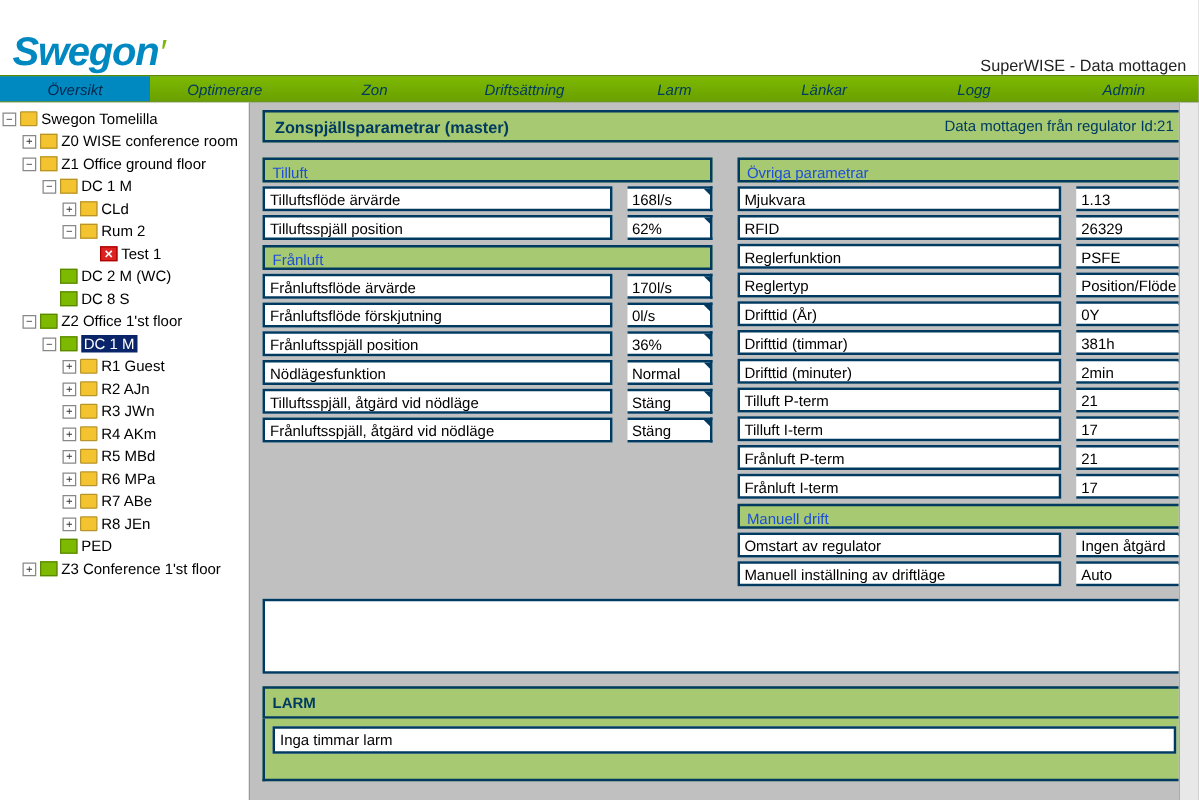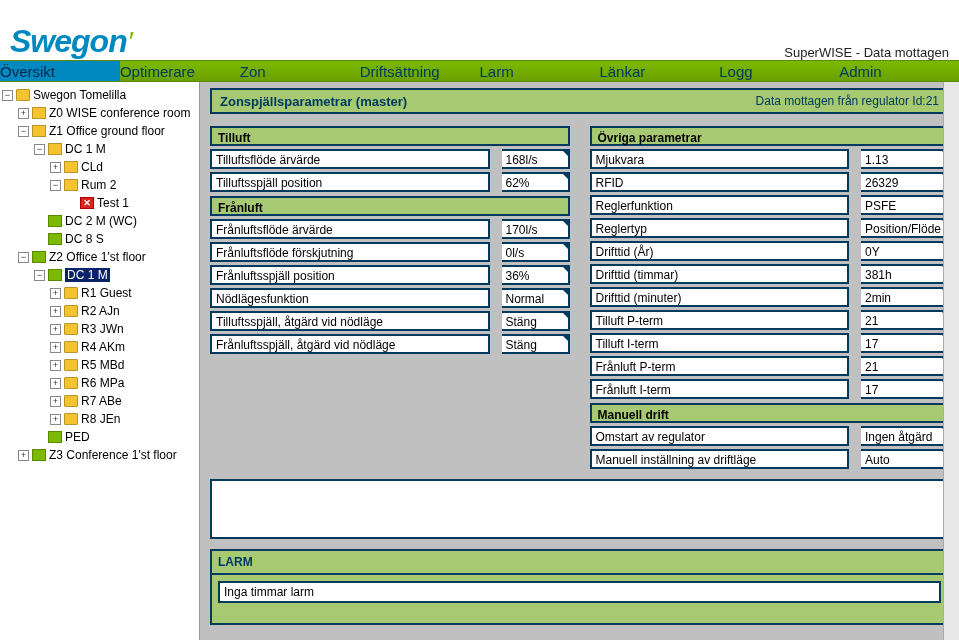--- a/index.html
+++ b/index.html
@@ -3,40 +3,40 @@
 <meta charset="utf-8">
 <style>
 * { box-sizing: border-box; margin: 0; padding: 0; }
 body { font-family: Arial, sans-serif; font-size: 12px; background: #c0c0c0; width: 959px; height: 640px; overflow: hidden; }
 .header { background: #fff; height: 60px; display: flex; align-items: flex-end; justify-content: space-between; padding: 0 10px; }
 .logo { display: flex; align-items: center; }
 .logo-text { font-size: 32px; font-weight: bold; color: #0089c0; font-style: italic; letter-spacing: -1px; }
 .logo-accent { color: #7db900; font-size: 28px; margin-left: 2px; }
 .header-status { font-size: 13px; color: #222; }
 .navbar { background: linear-gradient(#7db900, #6aa000); height: 22px; display: flex; border-top: 1px solid #5a8800; border-bottom: 1px solid #5a8800; }
-.nav-item { flex: 1; line-height: 22px; color: #003a61; font-size: 15px; cursor: pointer; }
+.nav-item { flex: 1; text-align: center; line-height: 22px; color: #003a61; font-size: 12px; cursor: pointer; font-style: italic; }
 .nav-item.active { background: #0089c0; color: #00264a; font-weight: normal; }
 .content { display: flex; height: calc(640px - 82px); }
 .sidebar { width: 200px; background: #fff; border-right: 1px solid #999; overflow-y: auto; padding: 4px 2px; }
 .tree-node { display: flex; align-items: center; height: 18px; cursor: pointer; white-space: nowrap; }
 .tree-toggle { width: 11px; height: 11px; border: 1px solid #888; display: inline-flex; align-items: center; justify-content: center; font-size: 9px; line-height: 1; margin-right: 3px; background: #fff; color: #333; }
 .tree-spacer { width: 14px; display: inline-block; }
 .tree-icon { width: 14px; height: 12px; display: inline-block; margin-right: 3px; }
 .ico-folder { background: #f4c430; border: 1px solid #b8952a; border-radius: 1px; }
 .ico-yellow { background: #f4c430; border: 1px solid #b8952a; }
 .ico-green { background: #7db900; border: 1px solid #5a8800; }
 .ico-red { background: #d22; border: 1px solid #a00; color: #fff; font-size: 9px; text-align: center; line-height: 10px; font-weight: bold; }
 .tree-label { font-size: 12px; color: #000; }
 .tree-label.selected { background: #0a246a; color: #fff; padding: 0 2px; }
 .main { flex: 1; background: #c0c0c0; padding: 6px 10px; overflow-y: auto; position: relative; }
 .panel-title { background: #a6c971; height: 26px; display: flex; align-items: center; justify-content: space-between; padding: 0 8px; font-weight: bold; font-size: 13px; color: #003a61; border: 2px solid #003a61; }
 .panel-title .right { font-weight: normal; font-size: 12px; }
 .cols { display: flex; gap: 20px; margin-top: 8px; }
 .col { flex: 1; }
-.section-hdr { background: #a6c971; height: 20px; line-height: 20px; padding: 0 6px; font-weight: bold; font-size: 12px; color: #000000; border: 2px solid #003a61; margin-top: 4px; }
+.section-hdr { background: #a6c971; height: 20px; line-height: 20px; padding: 0 6px; font-weight: normal; font-size: 12px; color: #1d4ed8; border: 2px solid #003a61; margin-top: 4px; }
 .param-row { display: flex; margin-top: 3px; gap: 12px; }
 .param-label { flex: 1; background: #fff; border: 2px solid #003a61; padding: 2px 4px; font-size: 12px; height: 20px; line-height: 14px; }
 .param-value { width: 68px; background: #fff; border: 2px solid #003a61; border-left: none; padding: 2px 4px; font-size: 12px; height: 20px; line-height: 14px; position: relative; }
 .param-value.wide { width: 88px; }
 .param-value::after { content: ''; position: absolute; top: 0; right: 0; width: 0; height: 0; border-top: 5px solid #003a61; border-left: 5px solid transparent; }
 .spacer-box { background: #fff; border: 2px solid #003a61; height: 60px; margin-top: 10px; }
 .alarm-hdr { background: #a6c971; border: 2px solid #003a61; padding: 4px 6px; font-weight: bold; font-size: 12px; color: #003a61; margin-top: 10px; }
 .alarm-box { background: #a6c971; border: 2px solid #003a61; border-top: none; padding: 6px; min-height: 50px; }
 .alarm-text { background: #fff; border: 2px solid #003a61; padding: 2px 4px; font-size: 12px; }
 .scrollbar { position: absolute; right: 0; top: 0; bottom: 0; width: 16px; background: #e8e8e8; border-left: 1px solid #aaa; }

